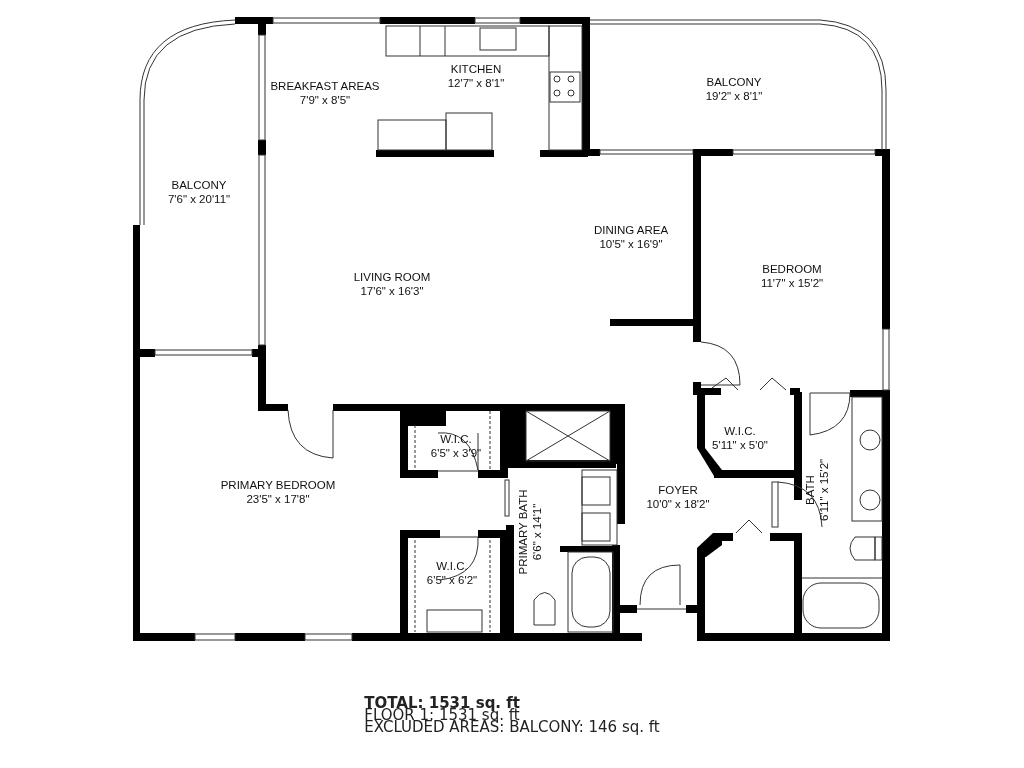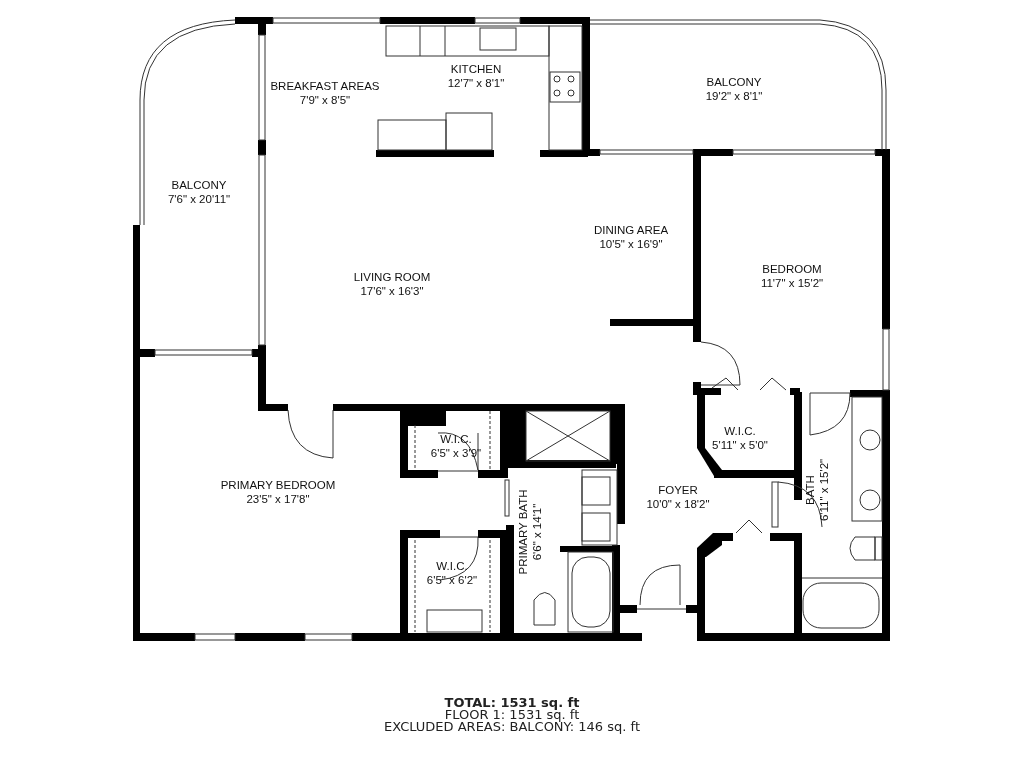--- a/index.html
+++ b/index.html
@@ -2,21 +2,21 @@
 <html><head>
 <meta charset="utf-8">
 <style>
   html, body { margin:0; padding:0; background:#ffffff; }
   body { width:1024px; height:768px; position:relative; overflow:hidden; font-family:"Liberation Sans", sans-serif; }
   #plan { position:absolute; left:0; top:0; width:1024px; height:768px; }
   .label { position:absolute; transform:translate(-50%,-50%); text-align:center; color:#111; font-size:11.5px; line-height:14px; white-space:nowrap; font-family:"Liberation Sans", sans-serif; }
   .label .name { display:block; }
   .label .dim { display:block; }
   .label.vertical { transform:translate(-50%,-50%) rotate(-90deg); }
-  .summary { position:absolute; left:512px; top:697px; transform:translateX(-50%); text-align:center; font-family:"DejaVu Sans", sans-serif; font-size:13px; line-height:12px; color:#222; }
+  .summary { position:absolute; left:512px; top:697px; transform:translateX(-50%); text-align:left; font-family:"DejaVu Sans", sans-serif; font-size:15px; line-height:12px; color:#222; }
   .summary .total { font-weight:bold; }
 </style>
 </head>
 <body>
 
 <svg id="plan" viewBox="0 0 1024 768" xmlns="http://www.w3.org/2000/svg">
   <g fill="#000">
 
     <rect x="235" y="17" width="38" height="7"></rect>
     <rect x="380" y="17" width="95" height="7"></rect>

